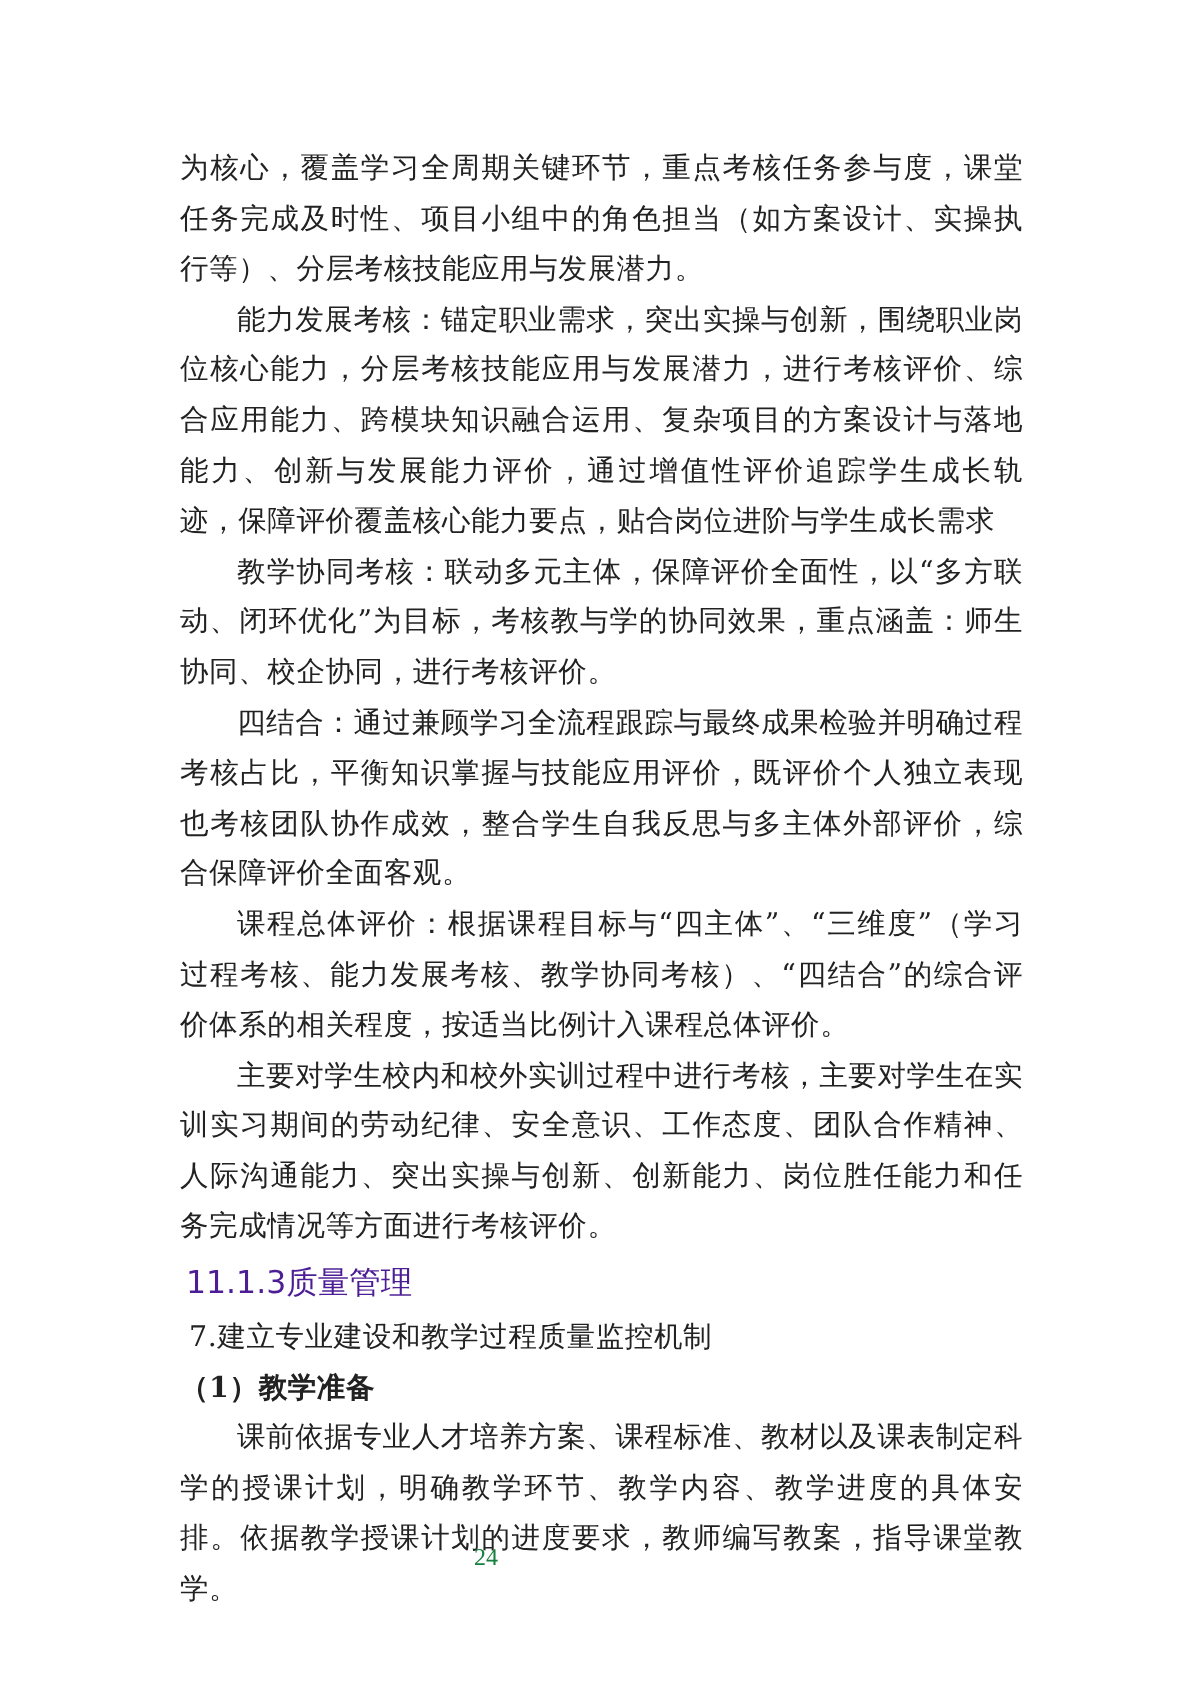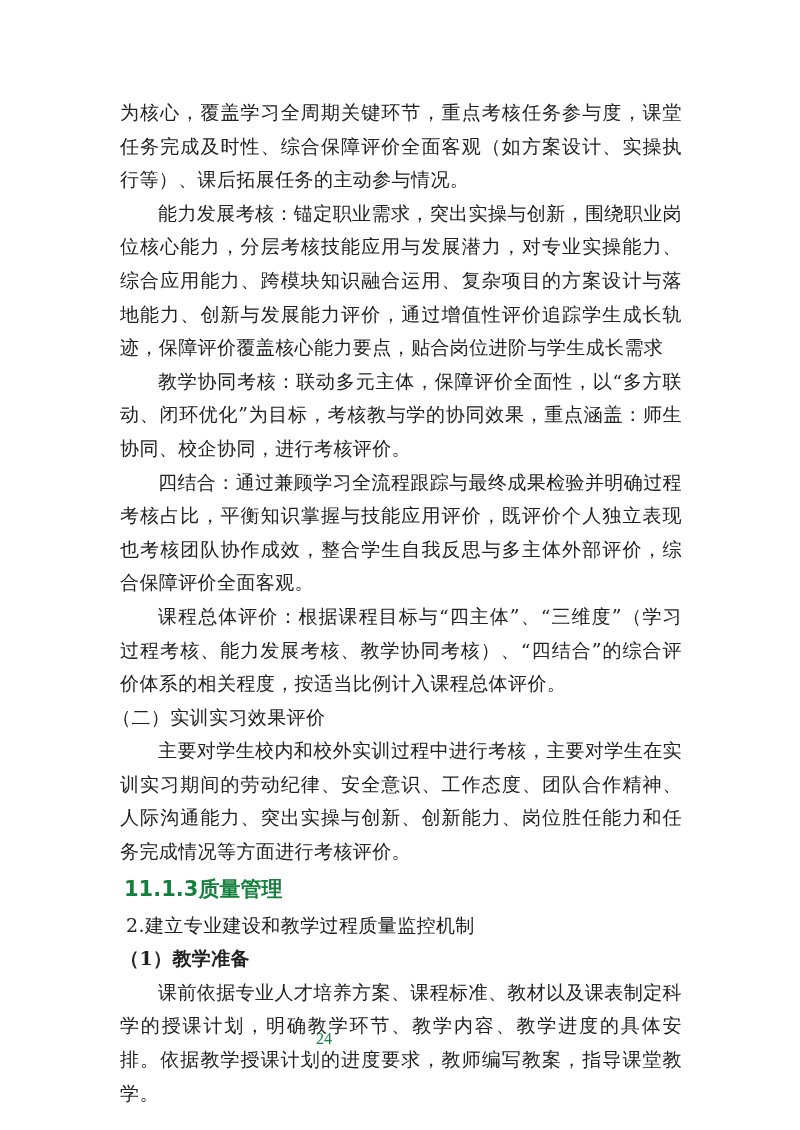--- a/index.html
+++ b/index.html
@@ -9,39 +9,38 @@
     font-family: "DejaVu Serif", "Liberation Serif", serif;
     color: #222;
     font-size: 19px;
     letter-spacing: 0.4px;
   }
   .p { line-height: 33.6px; margin: 0; text-align: justify; text-align-last: left; }
   .indent { text-indent: 38px; }
   .sub { text-indent: 0; padding-left: 0; margin-left: -8px; }
   .h3 {
     font-family: "DejaVu Sans", "Liberation Sans", sans-serif;
-    font-weight: bold; font-size: 21px; line-height: 36px;
-    margin: 2px 0 2px 4px; color: #15803d; letter-spacing: 0;
+    font-weight: normal; font-size: 21px; line-height: 36px;
+    margin: 2px 0 2px 4px; color: #4c1d95; letter-spacing: 0;
   }
   .h4 { line-height: 33.6px; margin: 0 0 0 6px; }
   .pagenum {
     position: absolute; left: 0; width: 648px; top: 1030px; text-align: center;
     font-family: "Liberation Serif", serif; font-size: 16px; color: #15803d;
   }
 </style>
 </head>
 <body>
 
 <div class="page">
-  <p class="p">为核心，覆盖学习全周期关键环节，重点考核任务参与度，课堂任务完成及时性、综合保障评价全面客观（如方案设计、实操执行等）、课后拓展任务的主动参与情况。</p>
-  <p class="p indent">能力发展考核：锚定职业需求，突出实操与创新，围绕职业岗位核心能力，分层考核技能应用与发展潜力，对专业实操能力、综合应用能力、跨模块知识融合运用、复杂项目的方案设计与落地能力、创新与发展能力评价，通过增值性评价追踪学生成长轨迹，保障评价覆盖核心能力要点，贴合岗位进阶与学生成长需求</p>
+  <p class="p">为核心，覆盖学习全周期关键环节，重点考核任务参与度，课堂任务完成及时性、项目小组中的角色担当（如方案设计、实操执行等）、分层考核技能应用与发展潜力。</p>
+  <p class="p indent">能力发展考核：锚定职业需求，突出实操与创新，围绕职业岗位核心能力，分层考核技能应用与发展潜力，进行考核评价、综合应用能力、跨模块知识融合运用、复杂项目的方案设计与落地能力、创新与发展能力评价，通过增值性评价追踪学生成长轨迹，保障评价覆盖核心能力要点，贴合岗位进阶与学生成长需求</p>
   <p class="p indent">教学协同考核：联动多元主体，保障评价全面性，以“多方联动、闭环优化”为目标，考核教与学的协同效果，重点涵盖：师生协同、校企协同，进行考核评价。</p>
   <p class="p indent">四结合：通过兼顾学习全流程跟踪与最终成果检验并明确过程考核占比，平衡知识掌握与技能应用评价，既评价个人独立表现也考核团队协作成效，整合学生自我反思与多主体外部评价，综合保障评价全面客观。</p>
   <p class="p indent">课程总体评价：根据课程目标与“四主体”、“三维度”（学习过程考核、能力发展考核、教学协同考核）、“四结合”的综合评价体系的相关程度，按适当比例计入课程总体评价。</p>
-  <p class="p sub">（二）实训实习效果评价</p>
   <p class="p indent">主要对学生校内和校外实训过程中进行考核，主要对学生在实训实习期间的劳动纪律、安全意识、工作态度、团队合作精神、人际沟通能力、突出实操与创新、创新能力、岗位胜任能力和任务完成情况等方面进行考核评价。</p>
   <div class="h3">11.1.3质量管理</div>
-  <p class="p h4">2.建立专业建设和教学过程质量监控机制</p>
+  <p class="p h4">7.建立专业建设和教学过程质量监控机制</p>
   <p class="p" style="margin-left:0px;font-weight:bold;">（1）教学准备</p>
   <p class="p indent">课前依据专业人才培养方案、课程标准、教材以及课表制定科学的授课计划，明确教学环节、教学内容、教学进度的具体安排。依据教学授课计划的进度要求，教师编写教案，指导课堂教学。</p>
 </div>
 
 <div class="pagenum">24</div>
 
 </body></html>

